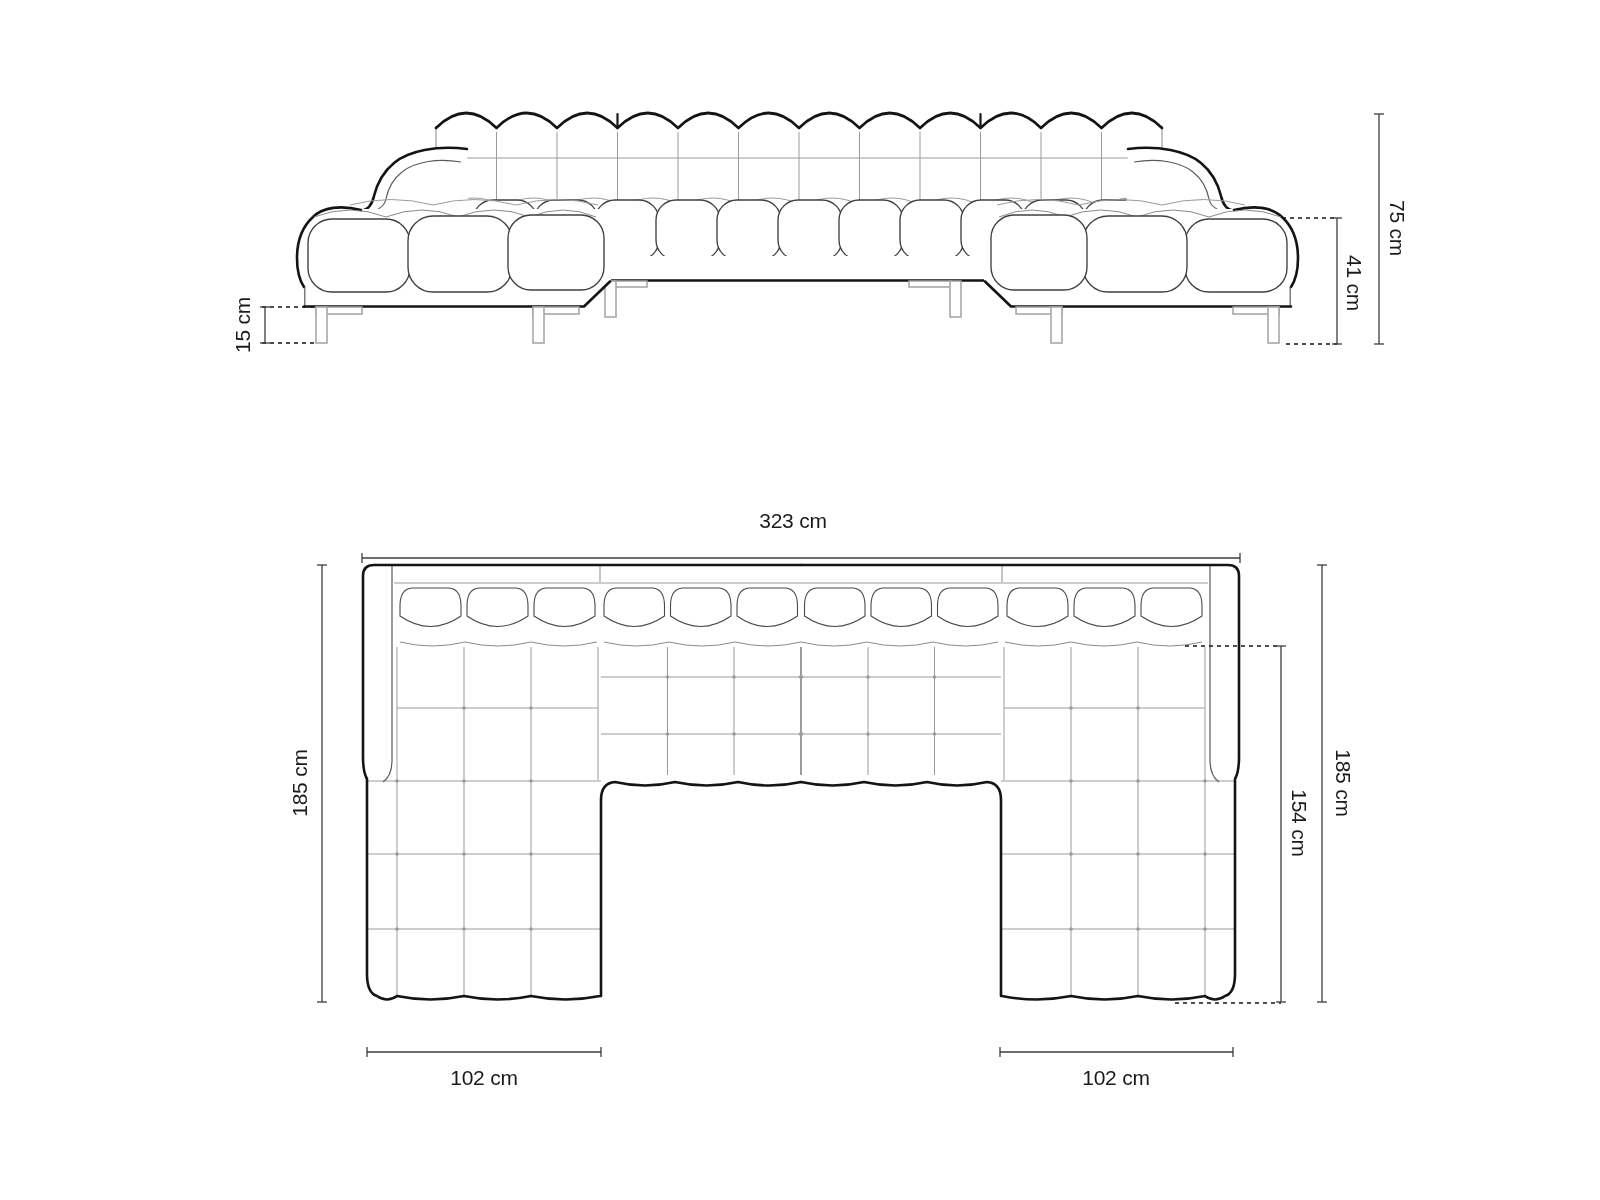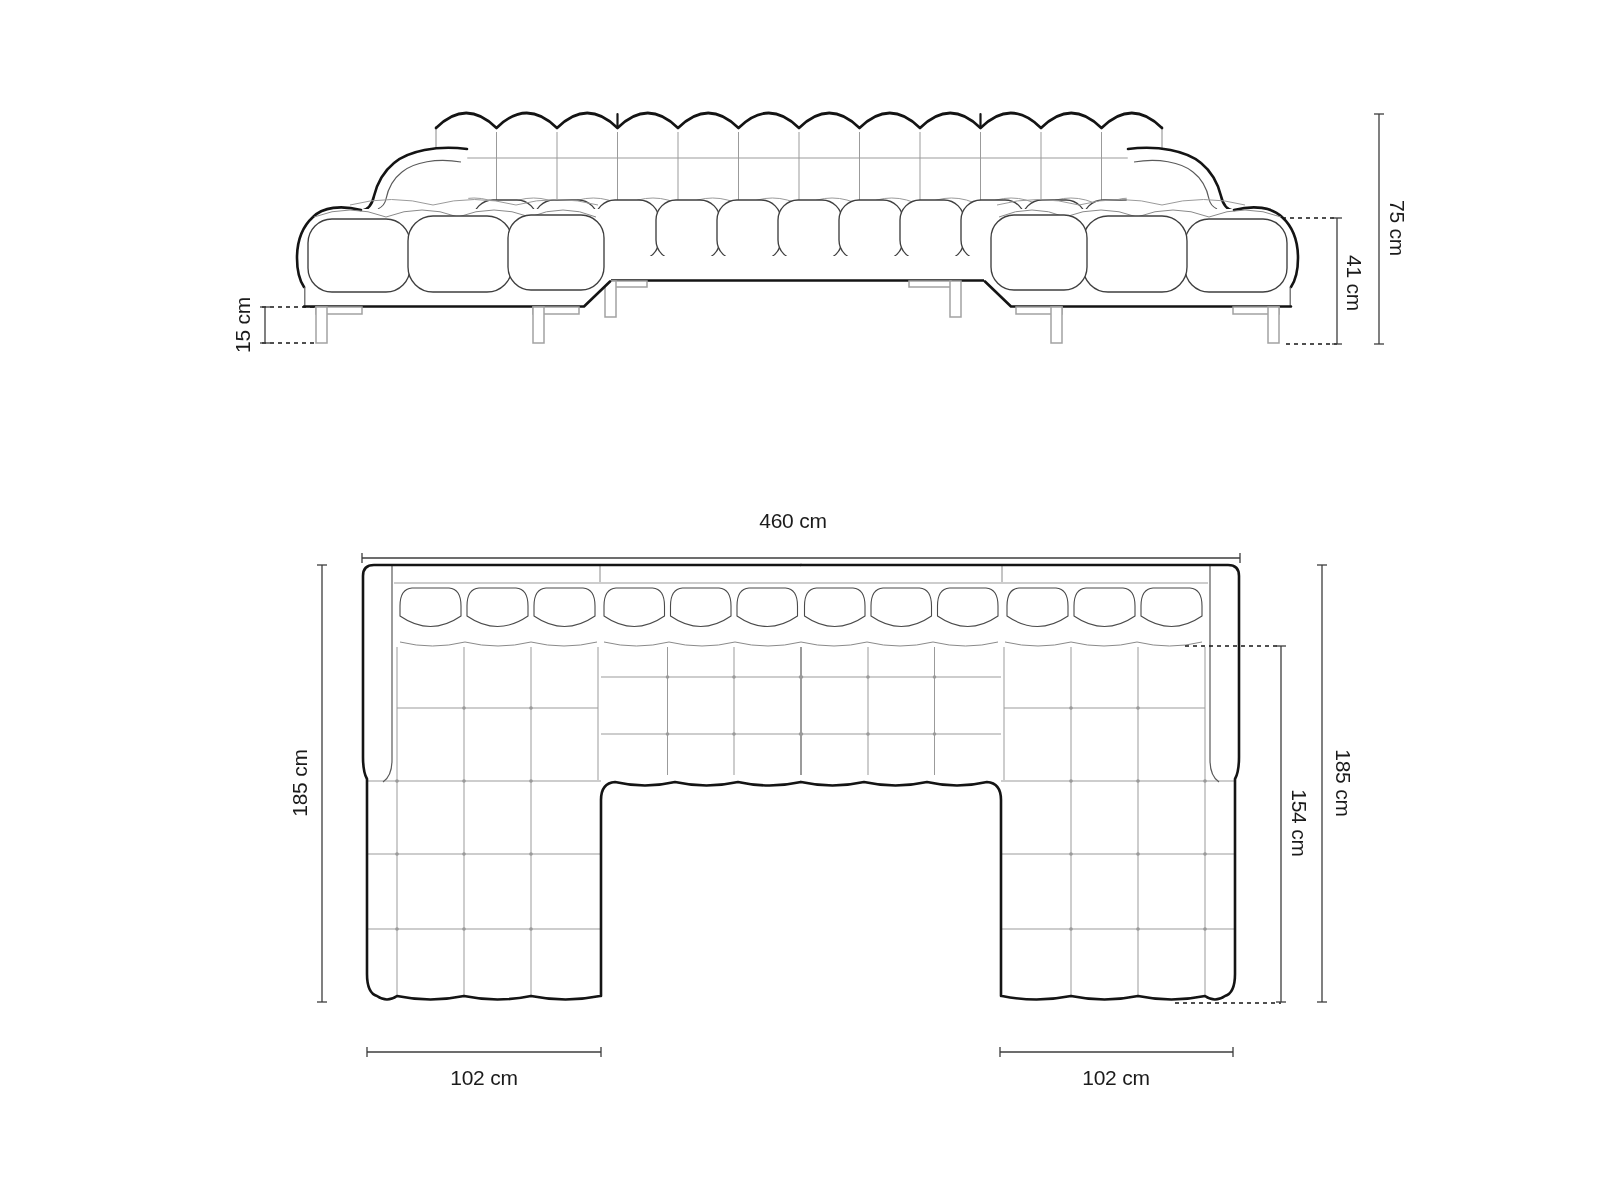--- a/index.html
+++ b/index.html
@@ -170,19 +170,19 @@
         <line x1="1332" y1="344" x2="1342" y2="344" class="dim"></line>
         <line x1="1379" y1="114" x2="1379" y2="344" class="dim"></line>
         <line x1="1374" y1="114" x2="1384" y2="114" class="dim"></line>
         <line x1="1374" y1="344" x2="1384" y2="344" class="dim"></line>
       </g>
     </svg>
 
   <div class="dim-label rot90" style="left:1397px;top:228px">75 cm</div>
   <div class="dim-label rot90" style="left:1354px;top:283px">41 cm</div>
   <div class="dim-label rotm90" style="left:242px;top:325px">15 cm</div>
-  <div class="dim-label rot0" style="left:793px;top:520px">460 cm</div>
+  <div class="dim-label rot0" style="left:793px;top:520px">323 cm</div>
   <div class="dim-label rotm90" style="left:299px;top:783px">185 cm</div>
   <div class="dim-label rot90" style="left:1343px;top:783px">185 cm</div>
   <div class="dim-label rot90" style="left:1299px;top:823px">154 cm</div>
   <div class="dim-label rot0" style="left:484px;top:1077px">102 cm</div>
   <div class="dim-label rot0" style="left:1116px;top:1077px">102 cm</div>
 </div>
 
 </body></html>

